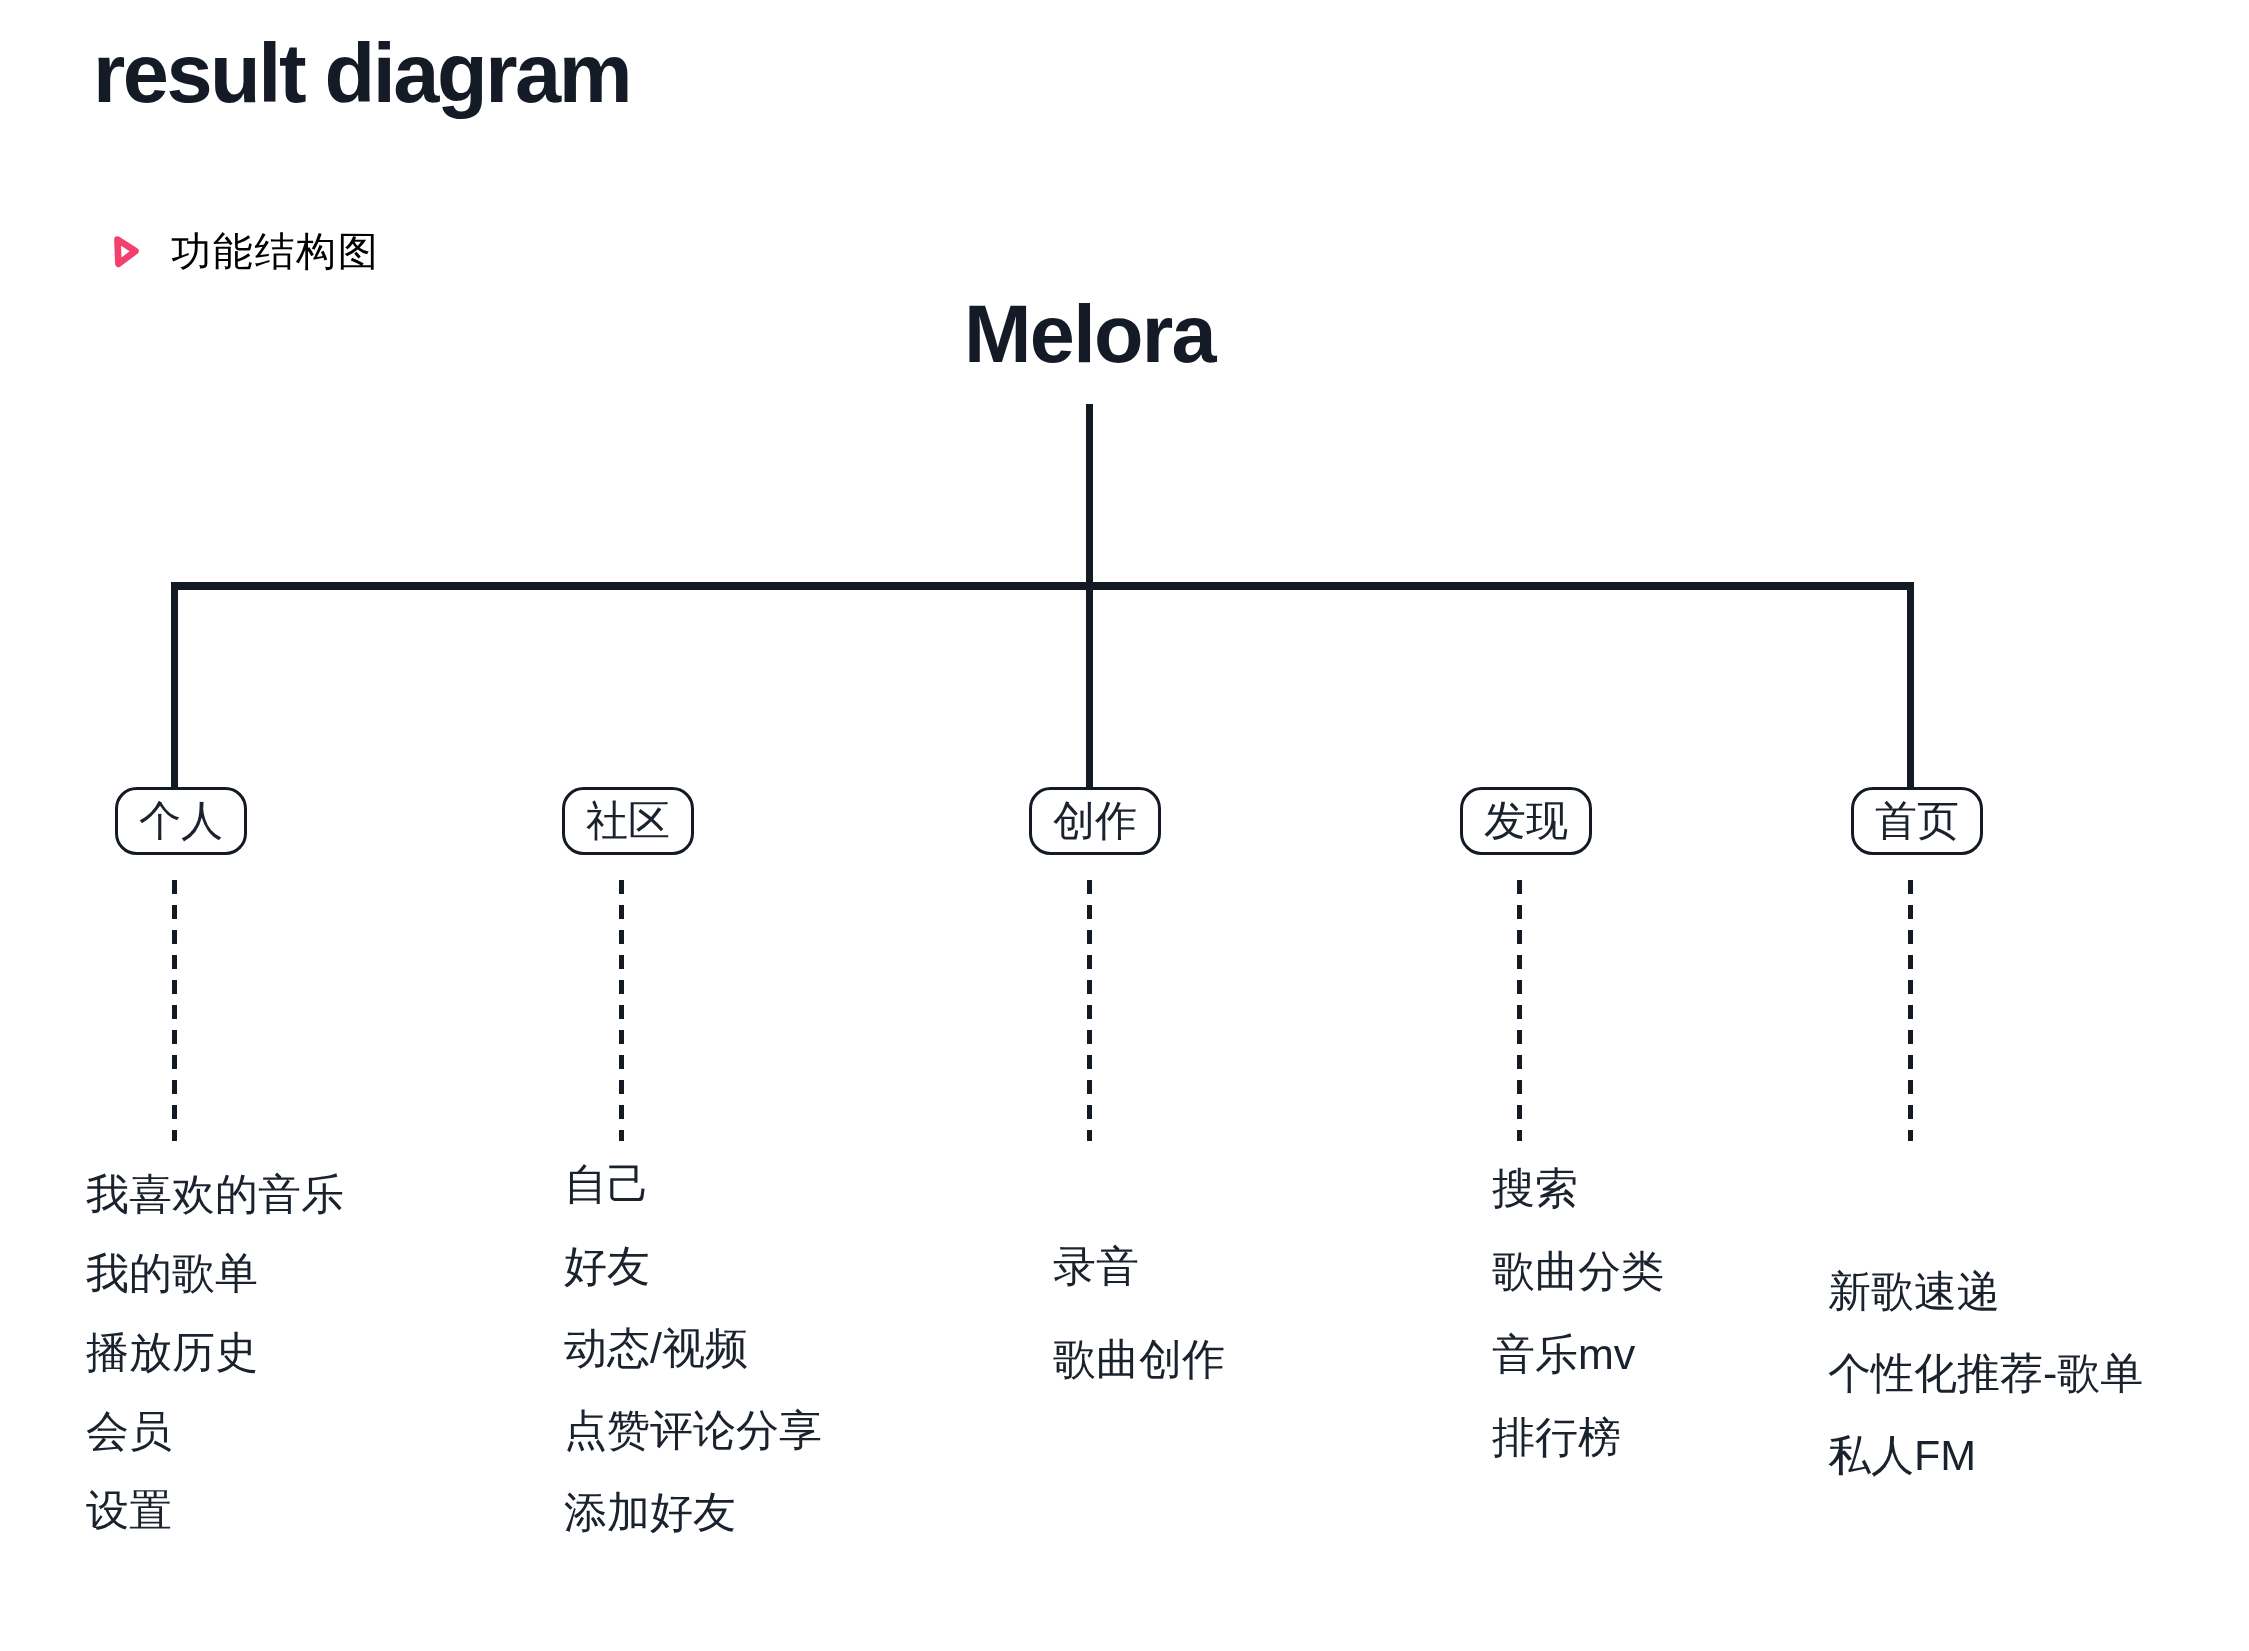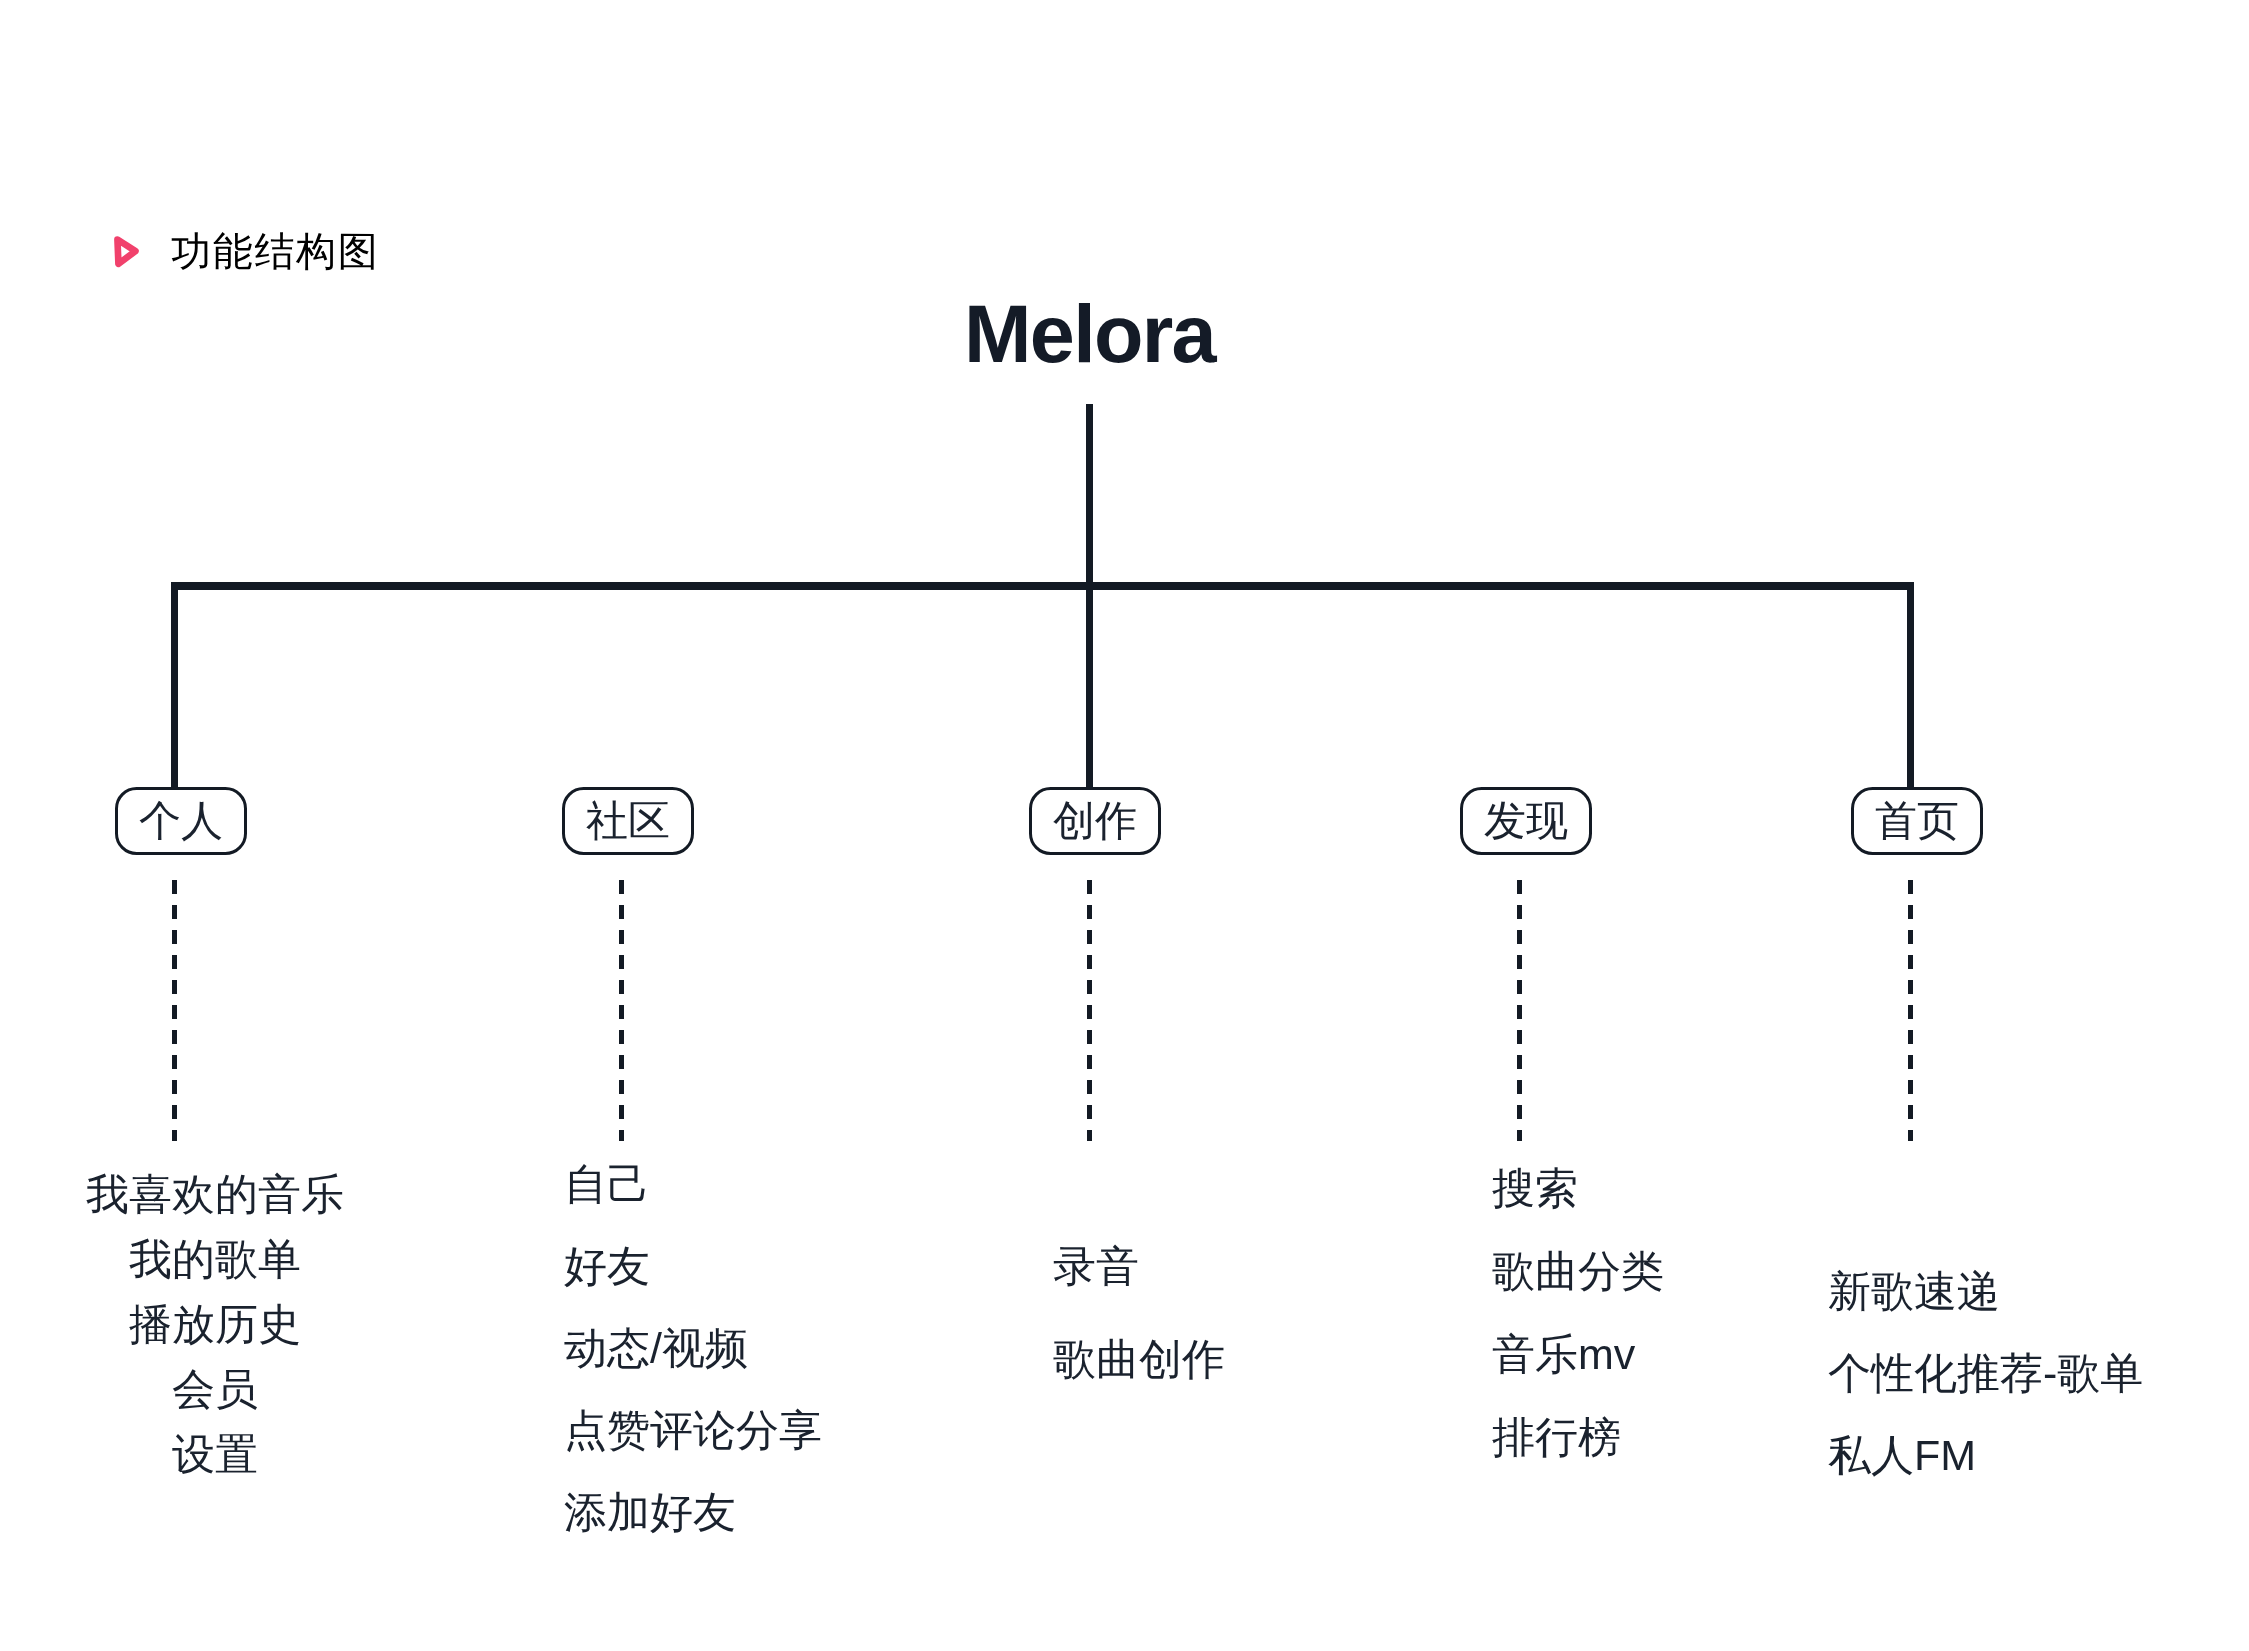--- a/index.html
+++ b/index.html
@@ -60,30 +60,31 @@
   .dash-2{left:619px;}
   .dash-3{left:1087px;}
   .dash-4{left:1517px;}
   .dash-5{left:1908px;}
 
   
   .leaf-list{
     display:flex;flex-direction:column;
     font-size:43px;font-weight:500;color:#1a222e;line-height:45px;white-space:nowrap;
   }
-  .list-1{left:86px; top:1172px;gap:20px;align-items:center;}
+  .list-1{left:86px; top:1172px;gap:34px;}
   .list-2{left:564px; top:1162px;gap:37px;}
   .list-3{left:1053px;top:1244px;gap:48px;}
   .list-4{left:1492px;top:1166px;gap:38px;}
   .list-5{left:1828px;top:1269px;gap:37px;}
 </style>
 </head>
 <body>
 
 <div class="abs page-title">
+  <div>result diagram</div>
 </div>
 
 <div class="abs subtitle-row">
   <span>
     <svg width="47" height="47" viewBox="0 0 24 24" fill="none">
       <path d="M8.4 5.9 L17.6 11.8 L8.9 18.3 Z" stroke="#f1416c" stroke-width="3.4" stroke-linejoin="round" stroke-linecap="round" fill="none"></path>
     </svg>
   </span>
   <span class="subtitle-text">功能结构图</span>
 </div>

